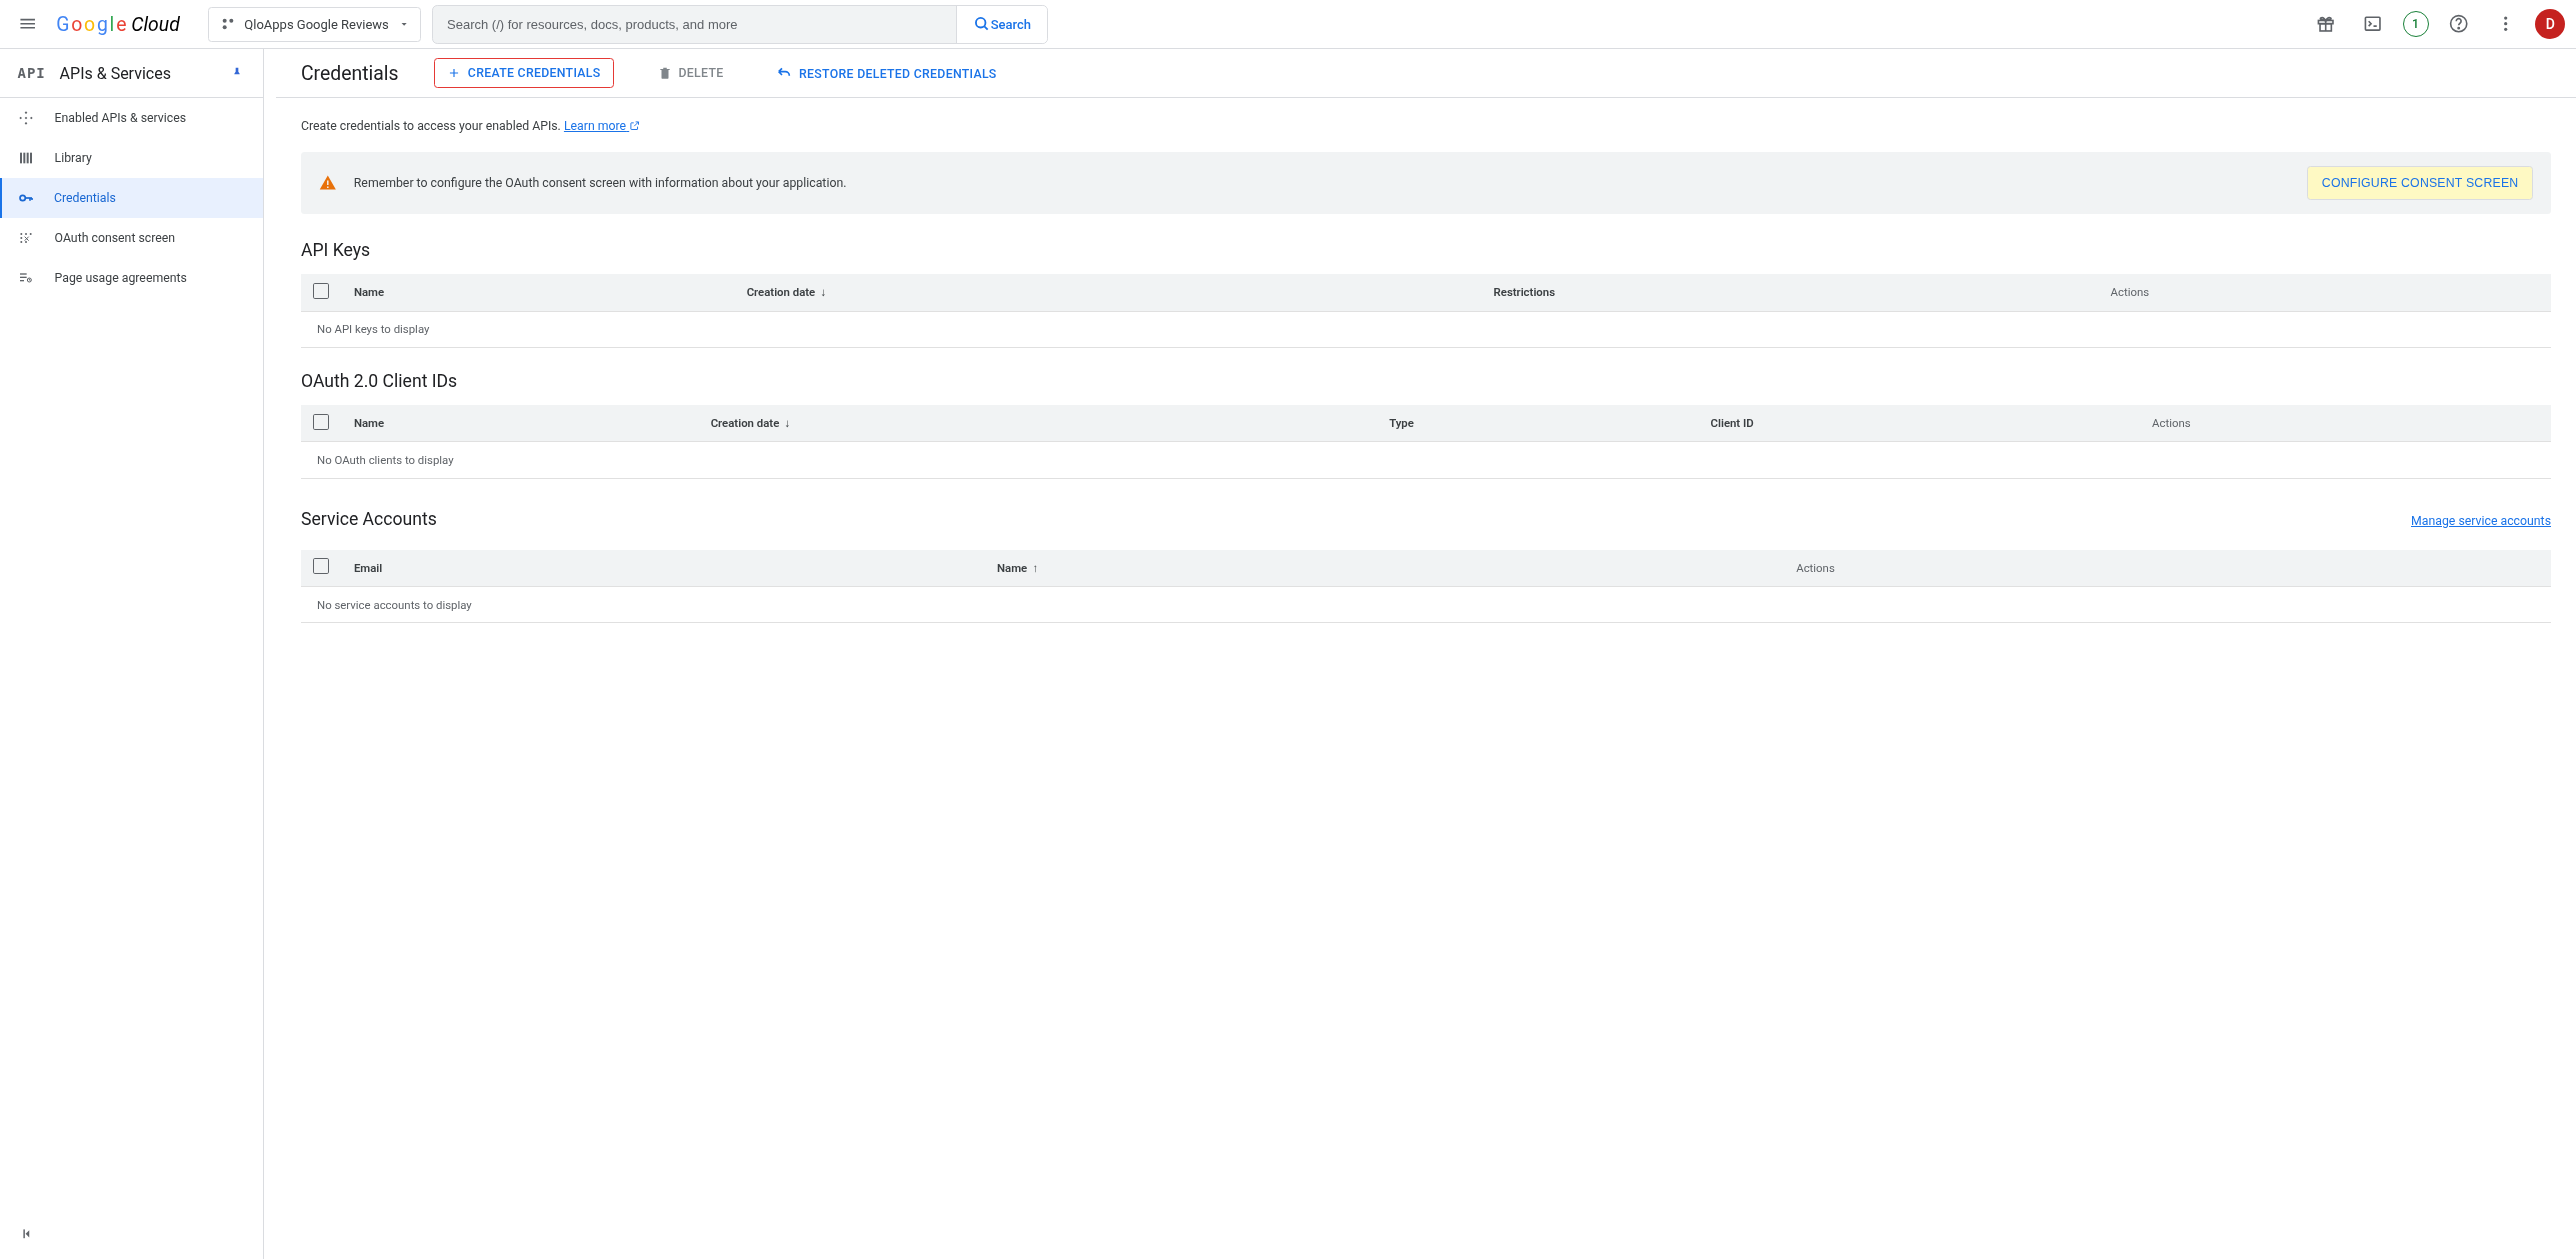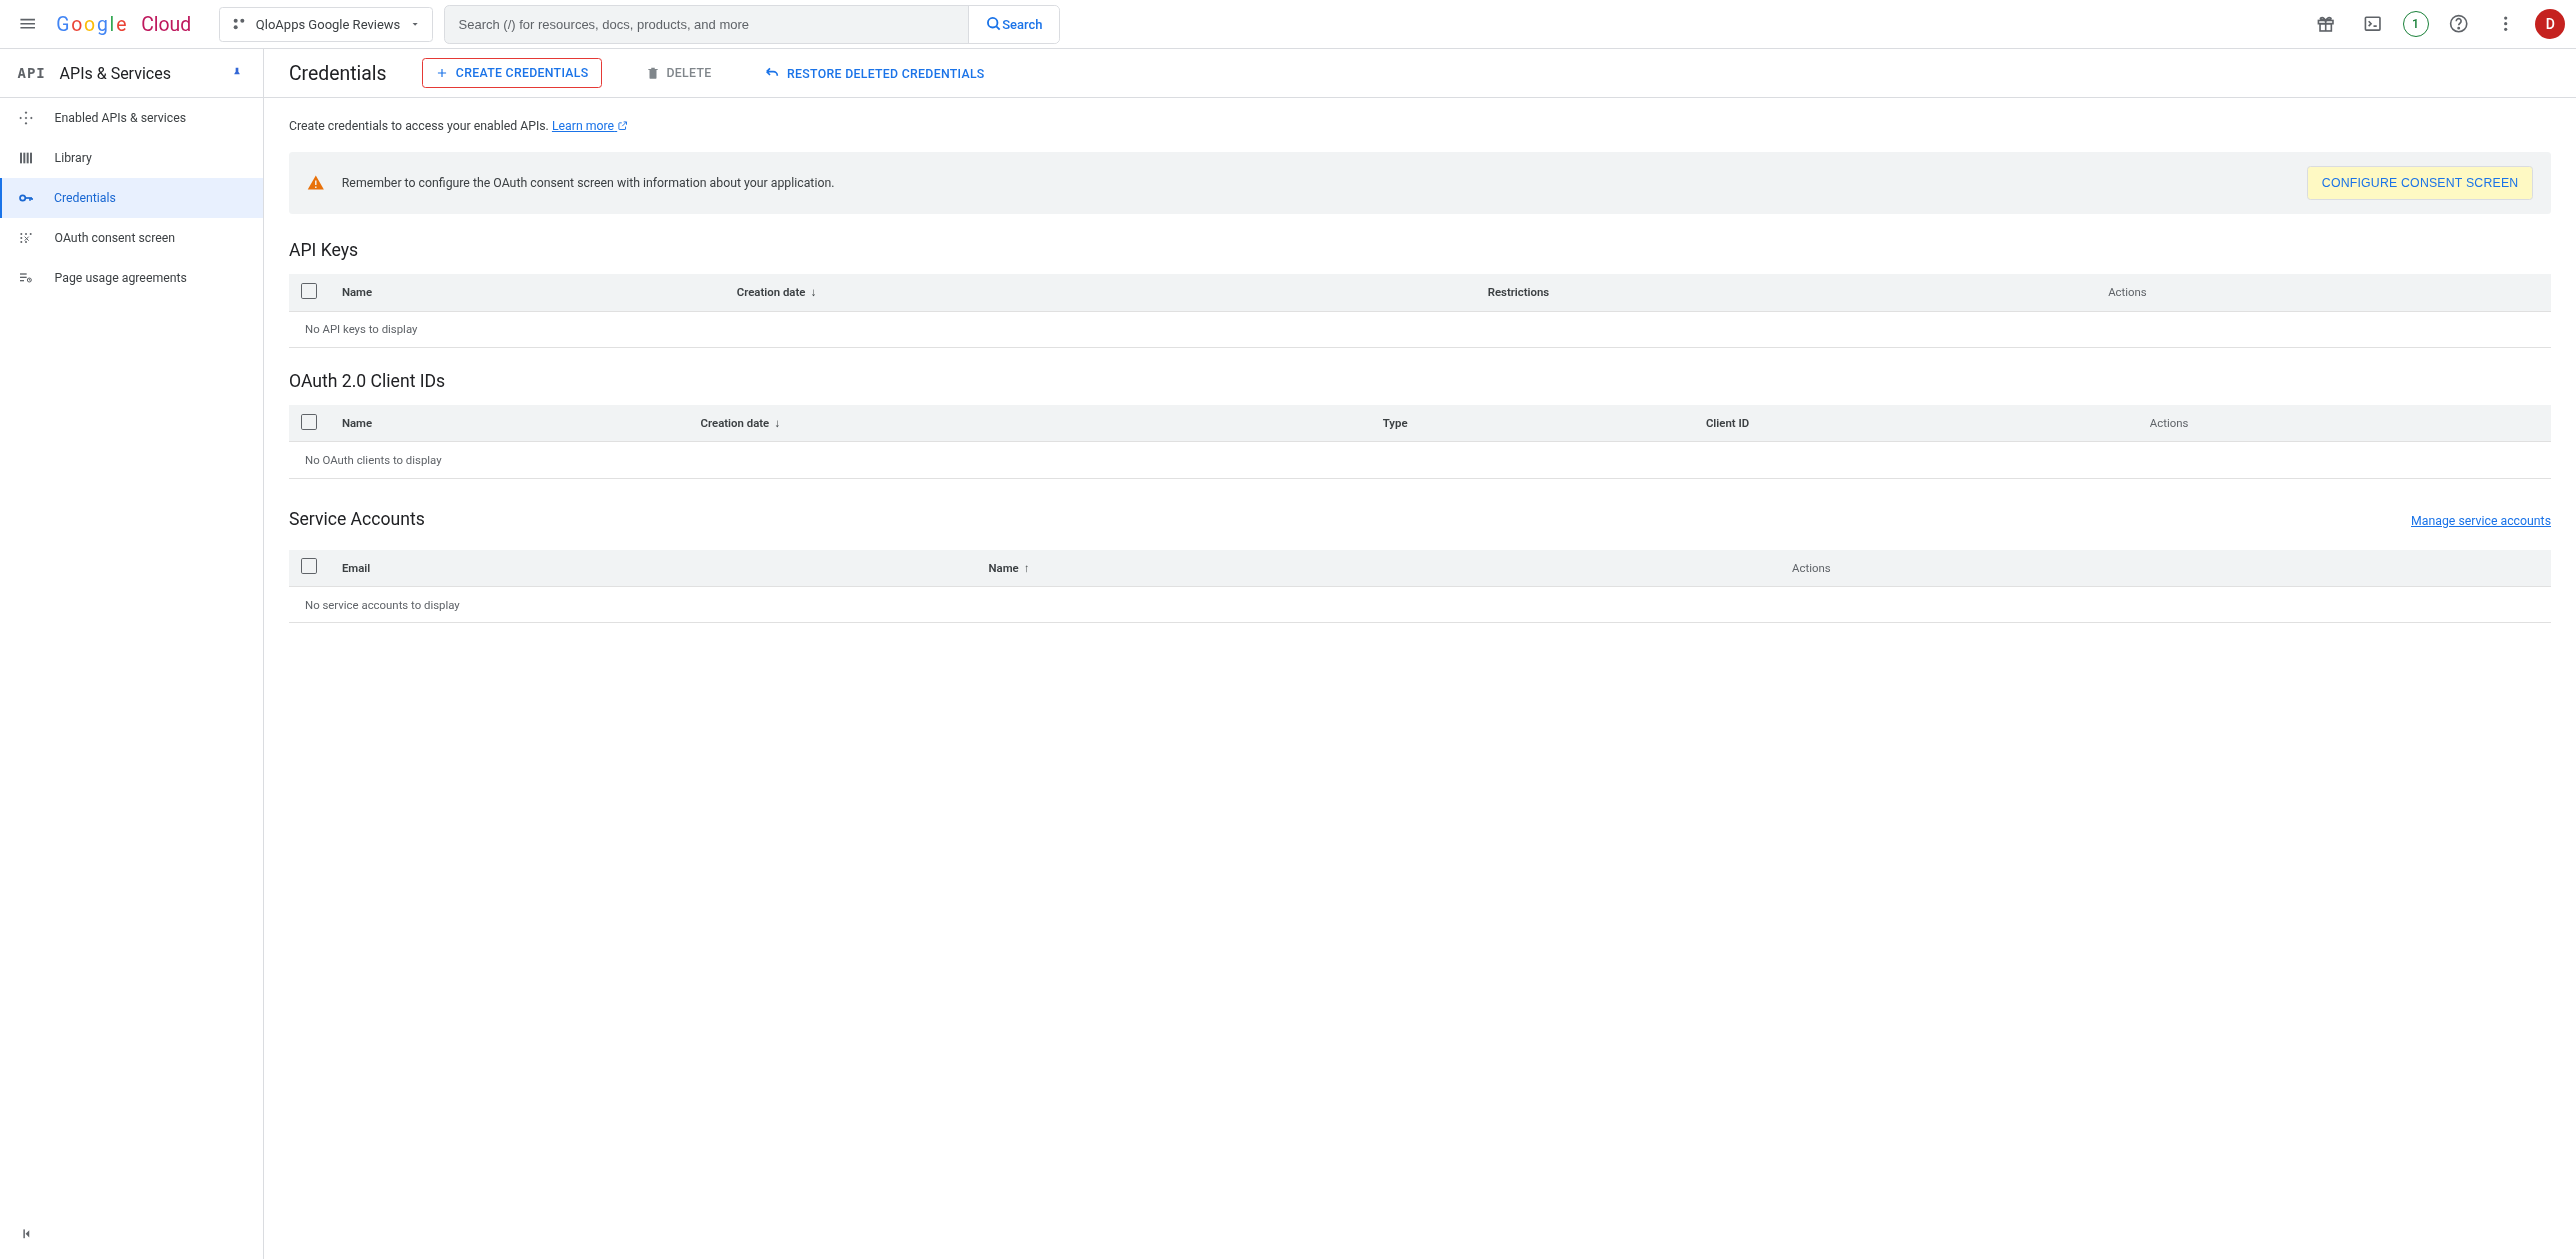--- a/index.html
+++ b/index.html
@@ -3,33 +3,33 @@
 <meta charset="utf-8">
 <style>
 * { box-sizing: border-box; margin: 0; padding: 0; }
 body { font-family: 'Google Sans', Roboto, Arial, sans-serif; font-size: 12.3px; color: #202124; background: #fff; }
 
 
 .topbar { display: flex; align-items: center; height: 49px; padding: 0 10.6px; border-bottom: 0.9px solid #dadce0; gap: 10.6px; }
 .hamburger { width: 35px; height: 35px; display: flex; align-items: center; justify-content: center; cursor: pointer; border-radius: 50%; }
 .google-logo { display: flex; align-items: center; font-size: 19.4px; font-weight: 400; gap: 1.8px; margin-right: 17.6px; }
 .google-logo .g1 { color:#4285F4; } .google-logo .g2 { color:#EA4335; } .google-logo .g3 { color:#FBBC05; } .google-logo .g4 { color:#4285F4; } .google-logo .g5 { color:#34A853; } .google-logo .g6 { color:#EA4335; }
-.google-logo .cloud { color:#be185d; margin-left:13px; font-weight:400; }
+.google-logo .cloud { color:#000000; margin-left:3px; font-weight:400;font-style:italic; }
 .project-sel { display:flex; align-items:center; height:35px; border:0.9px solid #dadce0; border-radius:3.5px; background:#fff; padding:0 10.6px; gap:8.8px; cursor:pointer; }
 .searchwrap { display:flex; flex:1; max-width:616px; height:39px; border:0.9px solid #dadce0; border-radius:5.3px; overflow:hidden; background:#f1f3f4; }
 .searchwrap input { flex:1; border:none; background:transparent; padding:3px 14px; font-size:13px; color:#5f6368; outline:none; }
 .searchwrap input::placeholder { color:#5f6368; }
 .searchbtn { display:flex; align-items:center; padding:0 16px; background:#fff; border-left:0.9px solid #dadce0; cursor:pointer; color:#1a73e8; font-weight:500; font-size:13px; }
 .topbar-right { display:flex; align-items:center; gap:12.3px; margin-left:auto; }
 .iconbtn { width:35px; height:35px; display:flex; align-items:center; justify-content:center; cursor:pointer; border-radius:50%; color:#5f6368; }
 .notif-badge { width:26px; height:26px; border:1.8px solid #188038; border-radius:50%; display:flex; align-items:center; justify-content:center; color:#188038; font-size:12.3px; font-weight:500; }
 .avatar { width:30px; height:30px; border-radius:50%; background:#c5221f; color:#fff; display:flex; align-items:center; justify-content:center; font-weight:500; font-size:14px; }
 
 
-.body { display:flex; height:calc(100vh - 49px); }
+.body { display:flex; height:calc(100vh - 49px);gap:12px; }
 .sidebar { width:264px; border-right:0.9px solid #dadce0; display:flex; flex-direction:column; position:relative; }
 .side-head { display:flex; align-items:center; height:49px; padding:0 17.6px; border-bottom:0.9px solid #dadce0; gap:14px; }
 .api-icon { font-family:monospace; font-weight:bold; font-size:14px; letter-spacing:0.9px; color:#5f6368; }
 .side-head-title { font-size:16px; color:#202124; flex:1; }
 .pin { color:#3367d6; }
 .side-item { display:flex; align-items:center; height:40px; padding:0 17.6px; gap:19.4px; cursor:pointer; color:#3c4043; font-size:12.3px; }
 .side-item.active { background:#e8f0fe; color:#1967d2; border-left:2.6px solid #1a73e8; padding-left:15px; }
 .side-item .sicon { width:17.6px; color:#5f6368; display:flex; justify-content:center; }
 .side-item.active .sicon { color:#1967d2; }
 .collapse { position:absolute; bottom:16px; left:19.4px; cursor:pointer; color:#5f6368; }

